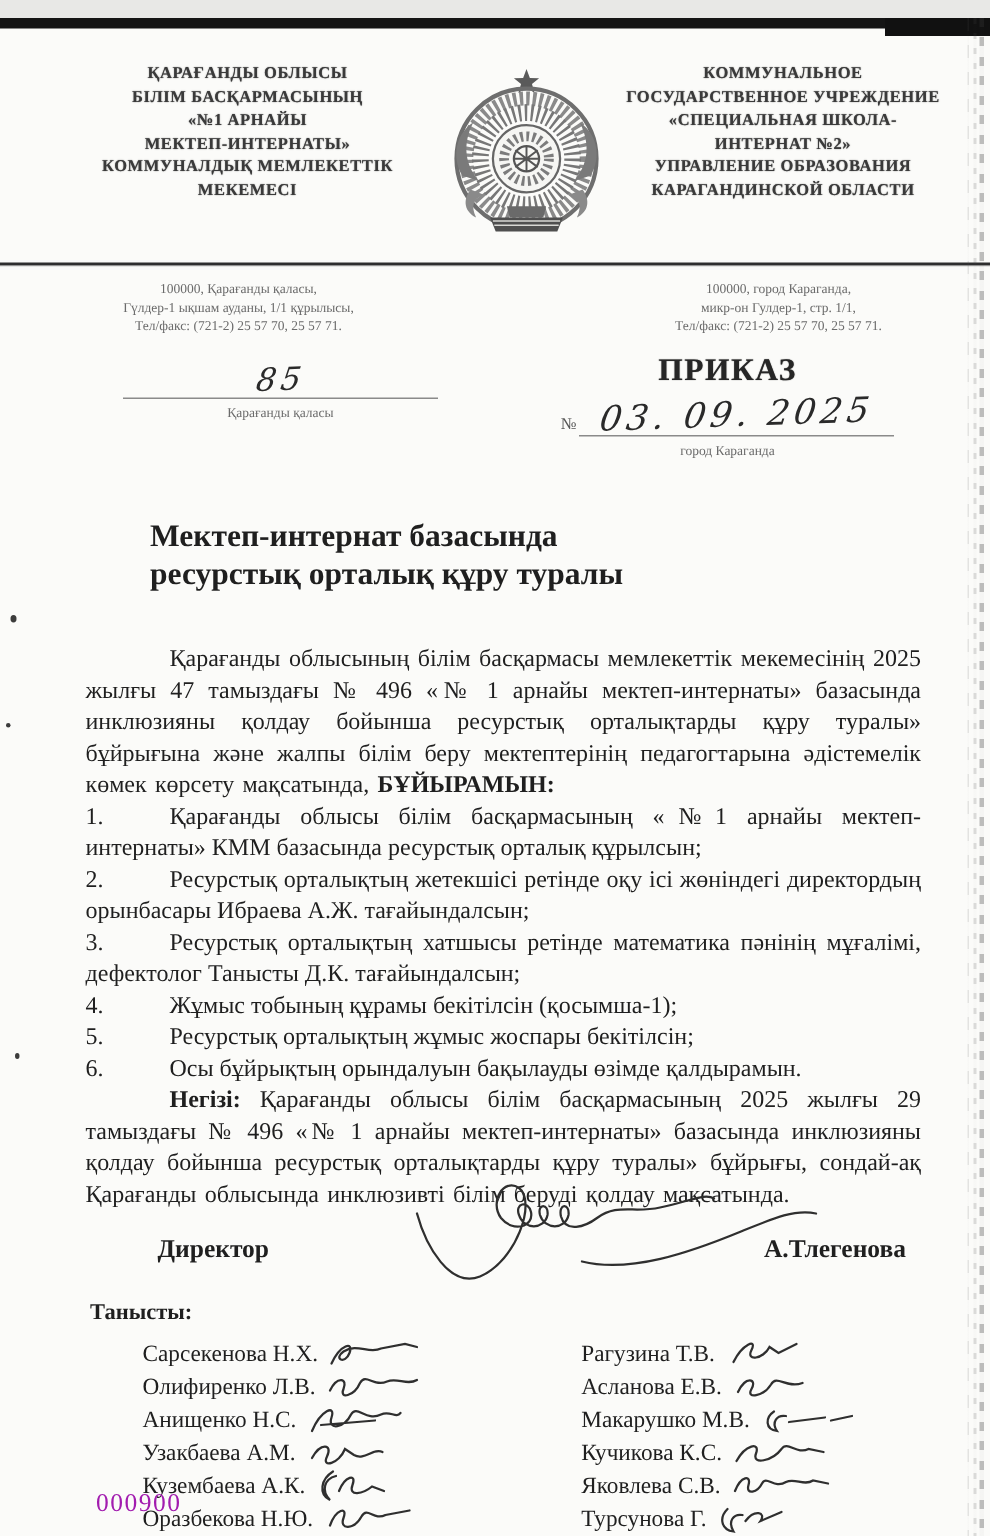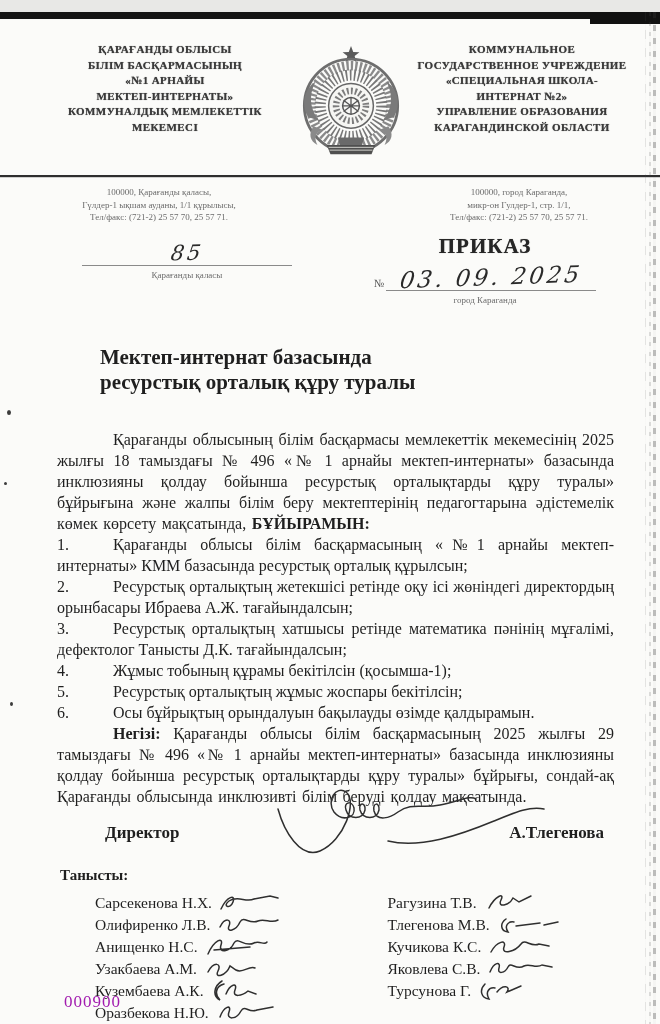--- a/index.html
+++ b/index.html
@@ -146,21 +146,21 @@
         </div>
       </div>
       <div class="city">город Караганда</div>
     </div>
   </div>
 
   <div class="subject">Мектеп-интернат базасында
 ресурстық орталық құру туралы</div>
 
   <div class="doc-body">
-    <p class="intro"><span>Қарағанды облысының білім басқармасы мемлекеттік мекемесінің 2025 жылғы 18 тамыздағы № 496 «№ 1 арнайы мектеп-интернаты» базасында инклюзияны қолдау бойынша ресурстық орталықтарды құру туралы» бұйрығына және жалпы білім беру мектептерінің педагогтарына әдістемелік көмек көрсету мақсатында, </span><span class="b">БҰЙЫРАМЫН:</span></p>
+    <p class="intro"><span>Қарағанды облысының білім басқармасы мемлекеттік мекемесінің 2025 жылғы 47 тамыздағы № 496 «№ 1 арнайы мектеп-интернаты» базасында инклюзияны қолдау бойынша ресурстық орталықтарды құру туралы» бұйрығына және жалпы білім беру мектептерінің педагогтарына әдістемелік көмек көрсету мақсатында, </span><span class="b">БҰЙЫРАМЫН:</span></p>
 
     <p class="item"><span>1.</span><span class="tab"></span><span>Қарағанды облысы білім басқармасының «№1 арнайы мектеп-интернаты» КММ базасында ресурстық орталық құрылсын;</span></p>
     <p class="item"><span>2.</span><span class="tab"></span><span>Ресурстық орталықтың жетекшісі ретінде оқу ісі жөніндегі директордың орынбасары Ибраева А.Ж. тағайындалсын;</span></p>
     <p class="item"><span>3.</span><span class="tab"></span><span>Ресурстық орталықтың хатшысы ретінде математика пәнінің мұғалімі, дефектолог Танысты Д.К. тағайындалсын;</span></p>
     <p class="item"><span>4.</span><span class="tab"></span><span>Жұмыс тобының құрамы бекітілсін (қосымша-1);</span></p>
     <p class="item"><span>5.</span><span class="tab"></span><span>Ресурстық орталықтың жұмыс жоспары бекітілсін;</span></p>
     <p class="item"><span>6.</span><span class="tab"></span><span>Осы бұйрықтың орындалуын бақылауды өзімде қалдырамын.</span></p>
 
     <p class="basis"><span class="b">Негізі:</span><span> Қарағанды облысы білім басқармасының 2025 жылғы 29 тамыздағы № 496 «№ 1 арнайы мектеп-интернаты»  базасында инклюзияны қолдау бойынша ресурстық орталықтарды құру туралы» бұйрығы, сондай-ақ Қарағанды облысында инклюзивті білім беруді қолдау мақсатында.</span></p>
   </div>
@@ -216,21 +216,27 @@
         </div>
     </div>
     <div class="names-col right">
       <div class="name-line">
           <span>Рагузина Т.В.</span>
         <svg class="sig" width="54" height="26" viewBox="0 0 54 26">
             <path d="M6,18 C12,6 22,2 18,10 C14,18 26,16 30,8 L36,12 L48,6"></path>
           </svg>
         </div>
       <div class="name-line">
-          <span>Тлегенова М.В.</span>
+          <span>Асланова Е.В.</span>
+        <svg class="sig" width="54" height="24" viewBox="0 0 54 24">
+            <path d="M5,15 C10,4 18,6 14,13 C10,20 22,18 27,10 C31,3 37,13 48,9"></path>
+          </svg>
+        </div>
+      <div class="name-line">
+          <span>Макарушко М.В.</span>
         <svg class="sig" width="66" height="24" viewBox="0 0 66 24">
             <path d="M10,6 C4,10 4,18 12,19 C8,13 12,8 18,9 M20,13 L44,10 M48,12 L62,9"></path>
           </svg>
         </div>
       <div class="name-line">
           <span>Кучикова К.С.</span>
         <svg class="sig" width="66" height="26" viewBox="0 0 66 26">
             <path d="M4,18 C10,7 20,5 17,13 C14,21 28,18 34,10 C38,4 44,14 52,10 L62,12"></path>
           </svg>
         </div>

